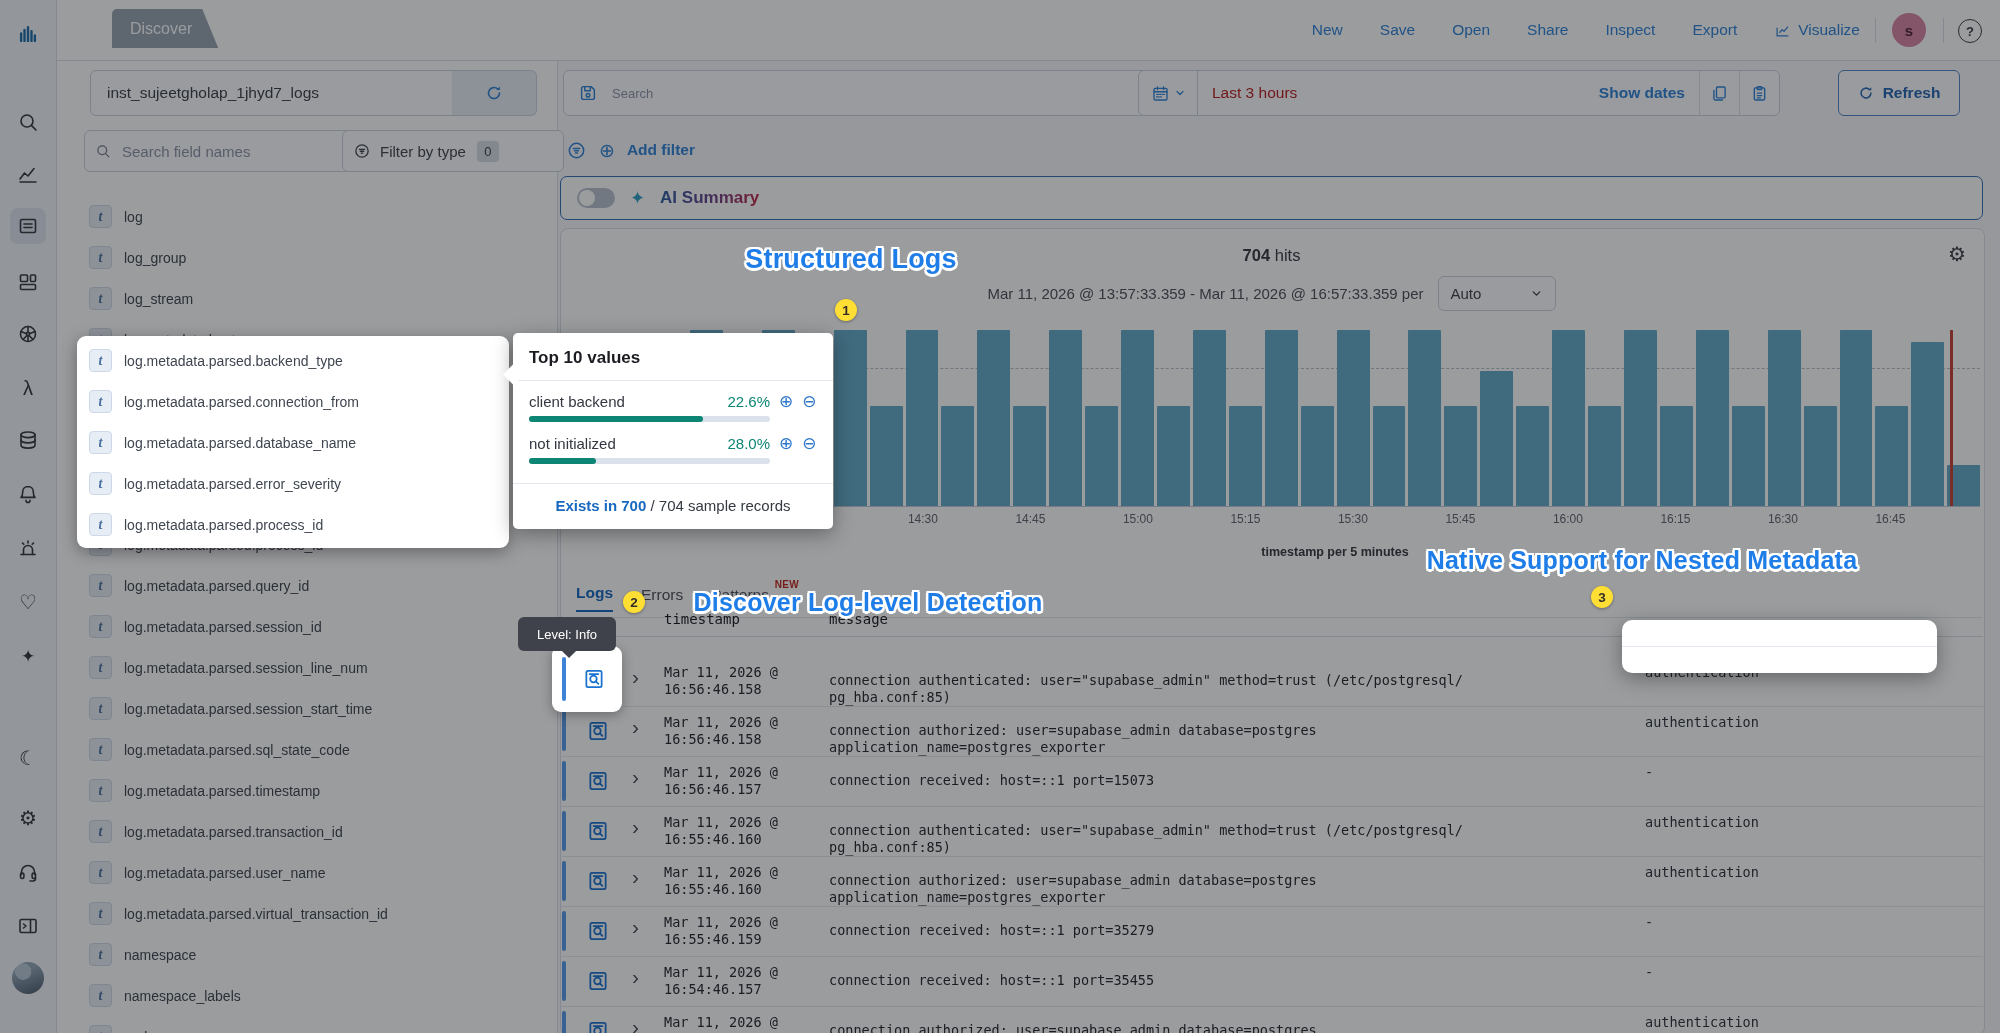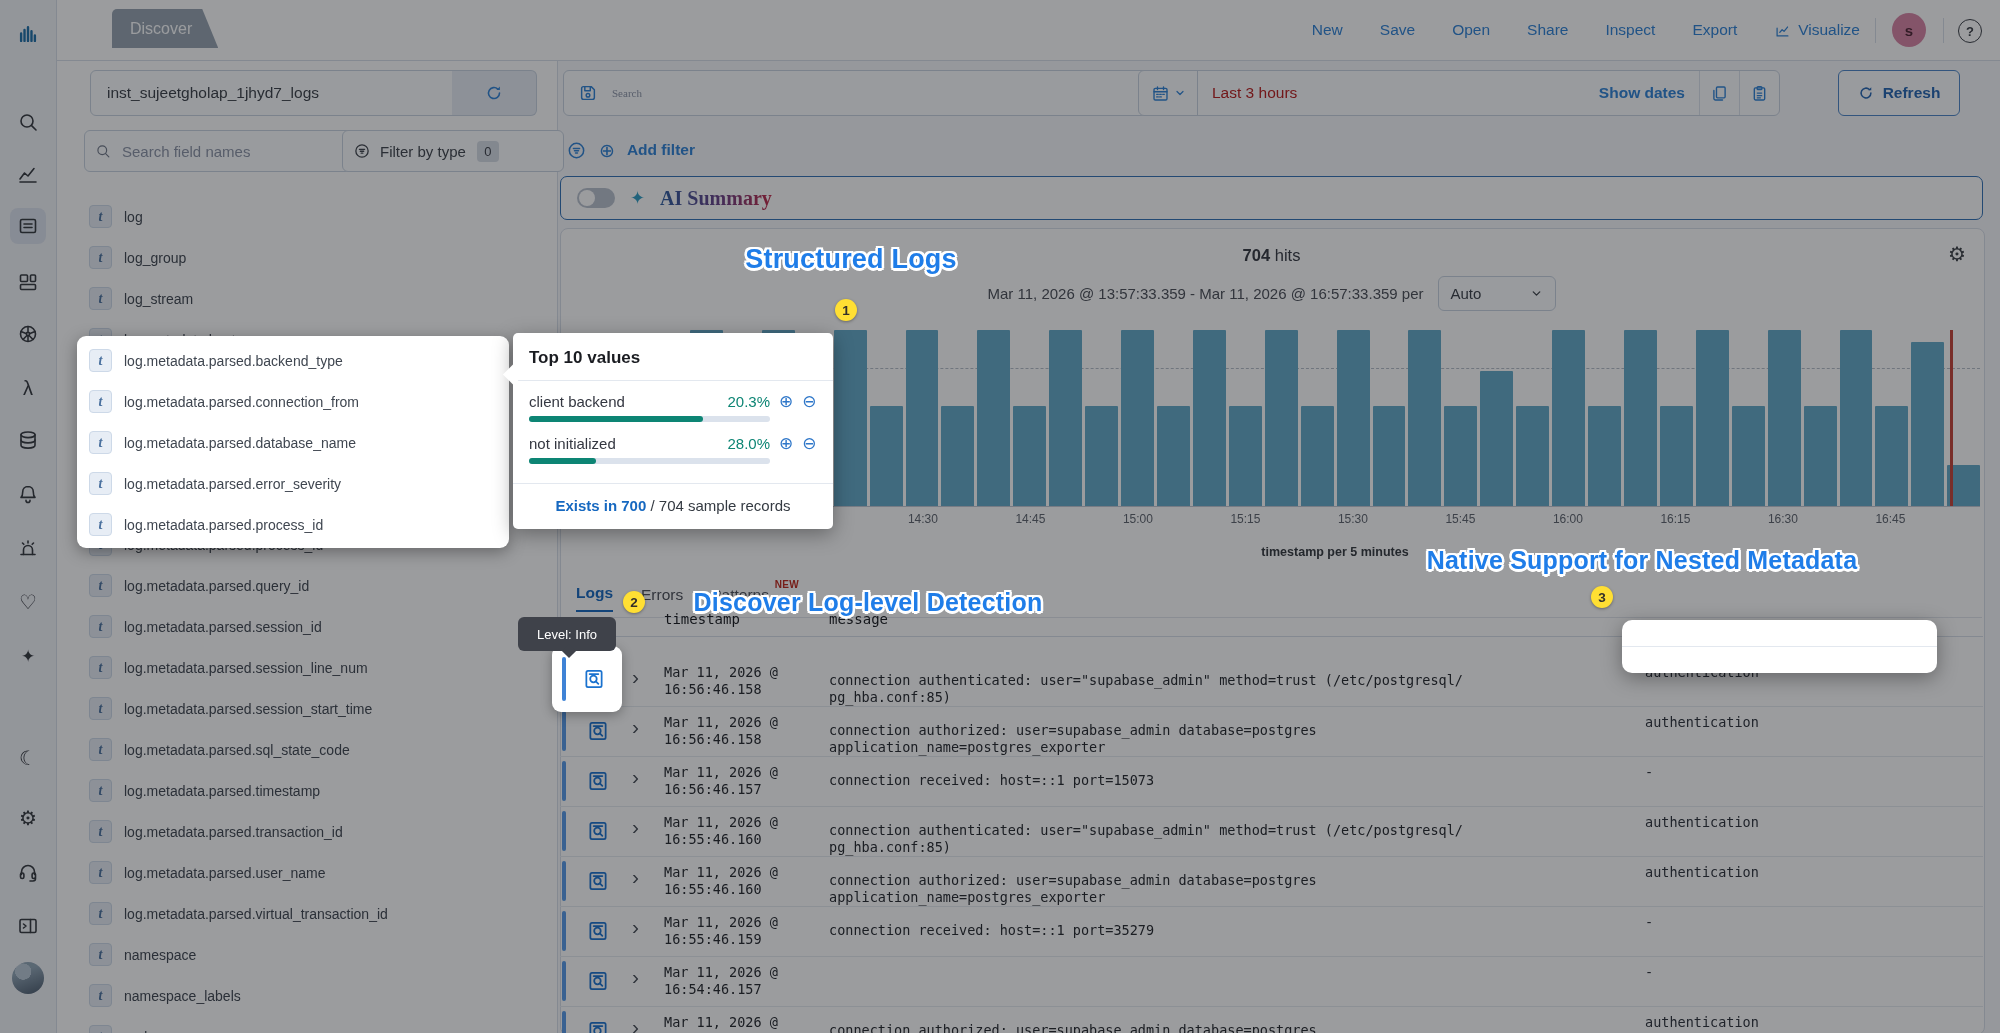--- a/index.html
+++ b/index.html
@@ -48,44 +48,44 @@
   .flist{position:absolute;left:0;top:136px;width:100%;}
   .frow{height:41px;display:flex;align-items:center;gap:12px;padding-left:33px;}
   .tbadge{width:21px;height:21px;background:#e7edf5;border:1px solid #cdd9e8;border-radius:4px;color:#49709e;
     font-family:"Liberation Serif",serif;font-style:italic;font-weight:700;font-size:14px;
     display:flex;align-items:center;justify-content:center;flex:none;}
   .fname{font-size:14px;color:#3f4650;}
 
   
   .qsearch{position:absolute;left:563px;top:70px;width:565px;height:44px;background:#fbfdff;border:1px solid #c9d3e0;border-radius:6px;
     display:flex;align-items:center;gap:12px;padding:0 14px;}
-  .qsearch input{border:none;outline:none;background:transparent;font-size:11px;flex:1;font-family:Liberation Serif, serif;color:#3a3f47;}
+  .qsearch input{border:none;outline:none;background:transparent;font-size:13px;flex:1;font-family:Liberation Sans, sans-serif;color:#3a3f47;}
   .qsearch input::placeholder{color:#8b93a6;}
   .qdate{position:absolute;left:1138px;top:70px;width:640px;height:44px;background:#fbfdff;border:1px solid #c9d3e0;border-radius:6px;
     display:flex;align-items:center;}
   .calbtn{width:58px;height:100%;border-right:1px solid #c9d3e0;display:flex;align-items:center;justify-content:center;gap:4px;color:#2e82d6;}
   .qdatetxt{flex:1;padding-left:14px;font-size:15.5px;color:#b91c1c;}
   .showdates{color:#2e82d6;font-size:15.5px;font-weight:600;padding-right:14px;}
   .qicons{display:flex;align-items:center;height:100%;border-left:1px solid #dbe2ec;color:#2e82d6;}
   .qicons .qib{padding:0 10px;display:flex;align-items:center;height:100%;}
   .qicons .qib + .qib{border-left:1px solid #dbe2ec;}
   .refreshbtn{position:absolute;left:1838px;top:70px;width:120px;height:44px;border:1.5px solid #4d86c8;border-radius:6px;
     color:#2465b2;font-size:15.5px;font-weight:600;display:flex;align-items:center;justify-content:center;gap:9px;background:#fbfdff;}
   .addfilter{position:absolute;left:566px;top:136px;height:28px;display:flex;align-items:center;gap:12px;color:#2e82d6;}
   .addfilter .lbl{font-size:15.5px;font-weight:600;}
   .pluschar{font-size:19px;line-height:1;}
 
   
   .aibox{position:absolute;left:560px;top:176px;width:1423px;height:44px;background:#ffffff;border:1.5px solid #3170b5;border-radius:7px;
     display:flex;align-items:center;gap:15px;padding:0 16px;box-sizing:border-box;}
   .toggle{width:38px;height:20px;border-radius:10px;background:#b9c1ce;position:relative;flex:none;}
   .toggle .knob{position:absolute;left:2px;top:2px;width:16px;height:16px;border-radius:50%;background:#ffffff;}
-  .ailabel{font-size:20px;font-weight:700;
+  .ailabel{font-size:17px;font-weight:700;
     background:linear-gradient(90deg,#2a5ca0 0%,#6b3f86 55%,#c22746 100%);
-    -webkit-background-clip:text;background-clip:text;-webkit-text-fill-color:transparent;color:#2a5ca0;font-family:Liberation Serif, serif;}
+    -webkit-background-clip:text;background-clip:text;-webkit-text-fill-color:transparent;color:#2a5ca0;}
   .aispark{color:#2f9ec4;font-size:18px;}
 
   
   .panel{position:absolute;left:560px;top:228px;width:1423px;height:805px;background:#ffffff;border:1px solid #d8dee8;border-radius:8px;}
   .gearbtn{position:absolute;left:1948px;top:242px;color:#3c4046;font-size:20px;z-index:6;}
   .hitsrow{position:absolute;left:560px;top:246px;width:1423px;text-align:center;font-size:16.5px;color:#343741;}
   .hitsrow b{font-weight:700;}
   .daterow{position:absolute;left:560px;top:276px;width:1423px;display:flex;justify-content:center;align-items:center;gap:14px;
     font-size:15px;color:#4a4e57;}
   .intsel{width:118px;height:35px;border:1px solid #c9d3e0;border-radius:6px;background:#fbfdff;display:flex;align-items:center;
@@ -636,20 +636,21 @@
         <span class="ins">
           <svg viewBox="0 0 22 22" class="ic">
             <rect x="4" y="3.5" width="14" height="15" rx="1.5"></rect>
             <path d="M7 6.5h8"></path>
             <circle cx="10.5" cy="11" r="3"></circle>
             <path d="M12.7 13.2 15 15.5"></path>
           </svg>
         </span>
         <span class="chev">›</span>
         <span class="ts">Mar 11, 2026 @ 16:54:46.157</span>
+        <span class="msg">connection received: host=::1 port=35455</span>
         <span class="tag">-</span>
       </div>
       <div class="trow">
         <span class="lb"></span>
         <span class="ins">
           <svg viewBox="0 0 22 22" class="ic">
             <rect x="4" y="3.5" width="14" height="15" rx="1.5"></rect>
             <path d="M7 6.5h8"></path>
             <circle cx="10.5" cy="11" r="3"></circle>
             <path d="M12.7 13.2 15 15.5"></path>
@@ -690,21 +691,21 @@
     </div>
 
   <div class="tvpop">
     <span class="arrow"></span>
     <div class="tvtitle">Top 10 values</div>
     <div class="tvitems">
 
     <div class="tvrow">
           <div class="tvtop">
             <span class="tvlabel">client backend</span>
-            <span class="tvpct">20.3%</span>
+            <span class="tvpct">22.6%</span>
             <span class="tvbtn">⊕</span>
             <span class="tvbtn">⊖</span>
           </div>
           <div class="track">
             <div class="fill" style="width: 72%;"></div>
           </div>
         </div>
         <div class="tvrow">
           <div class="tvtop">
             <span class="tvlabel">not initialized</span>

